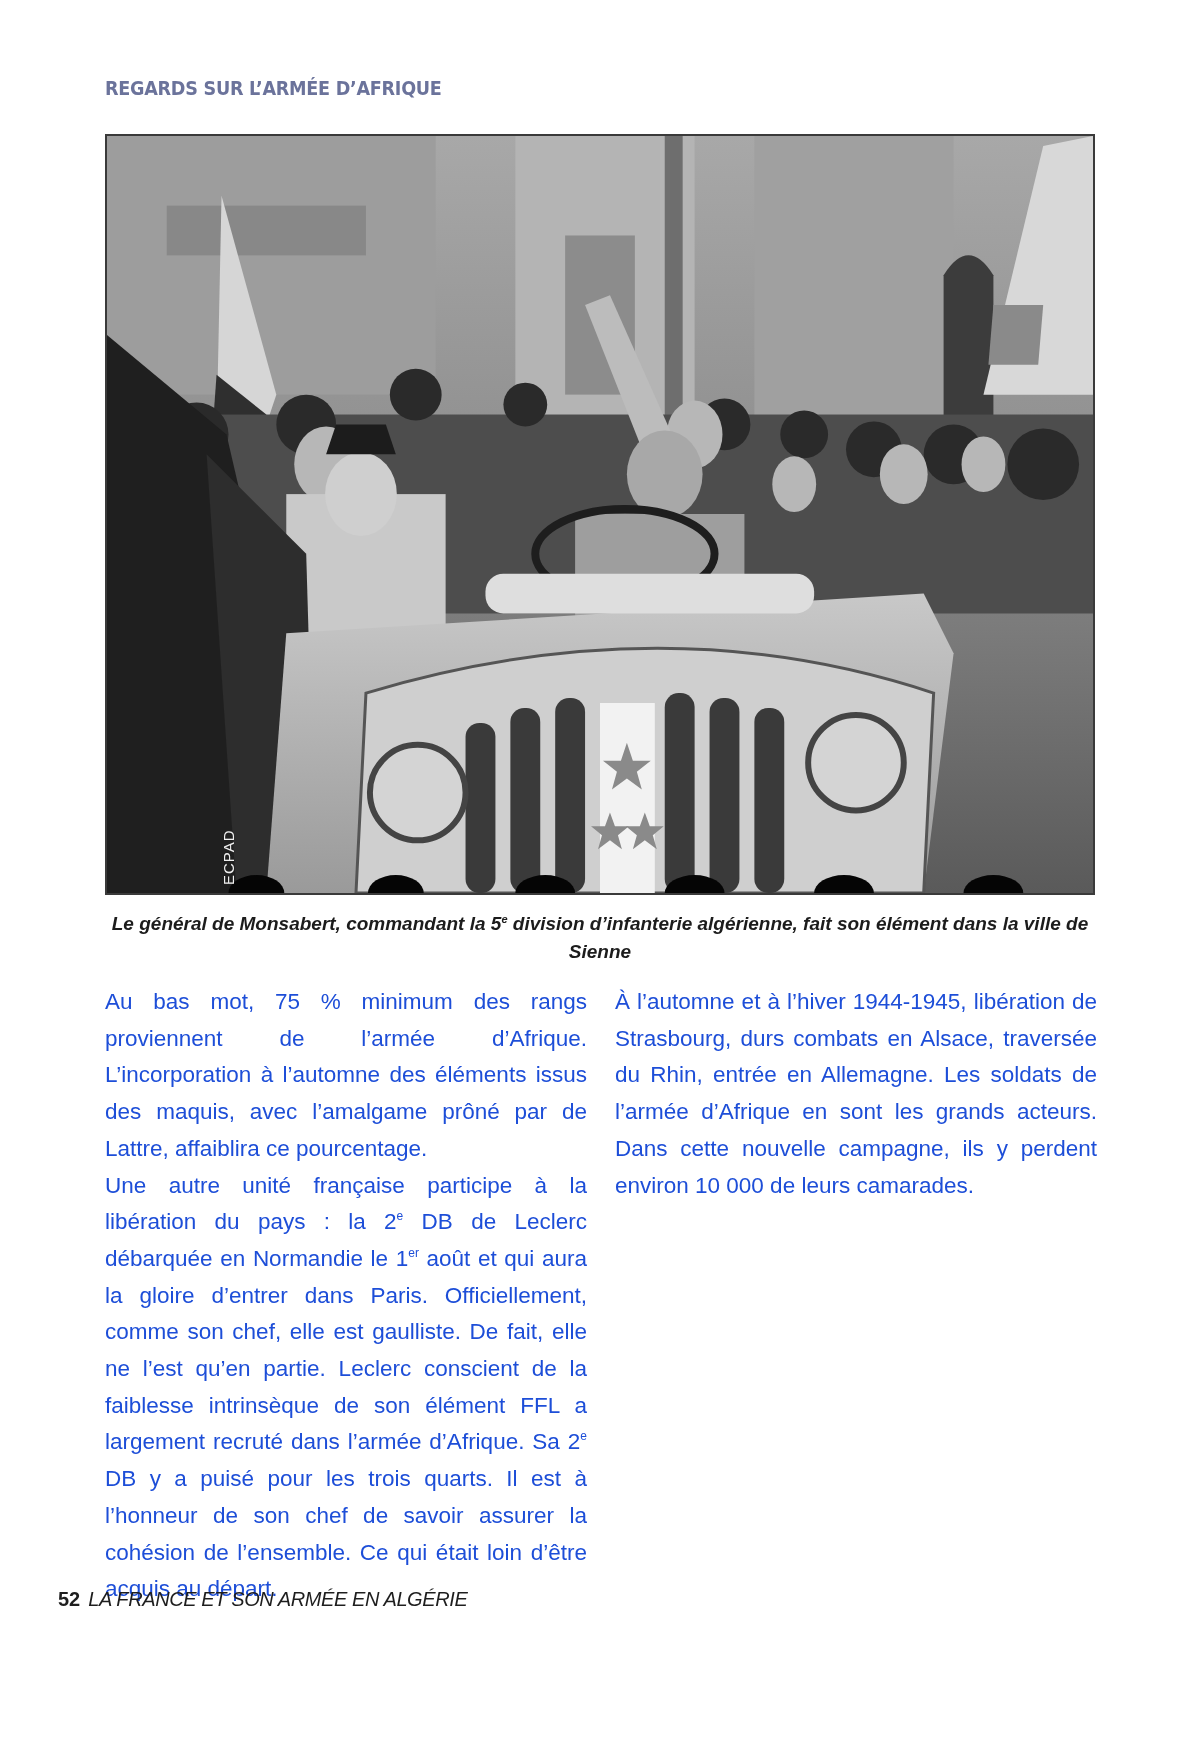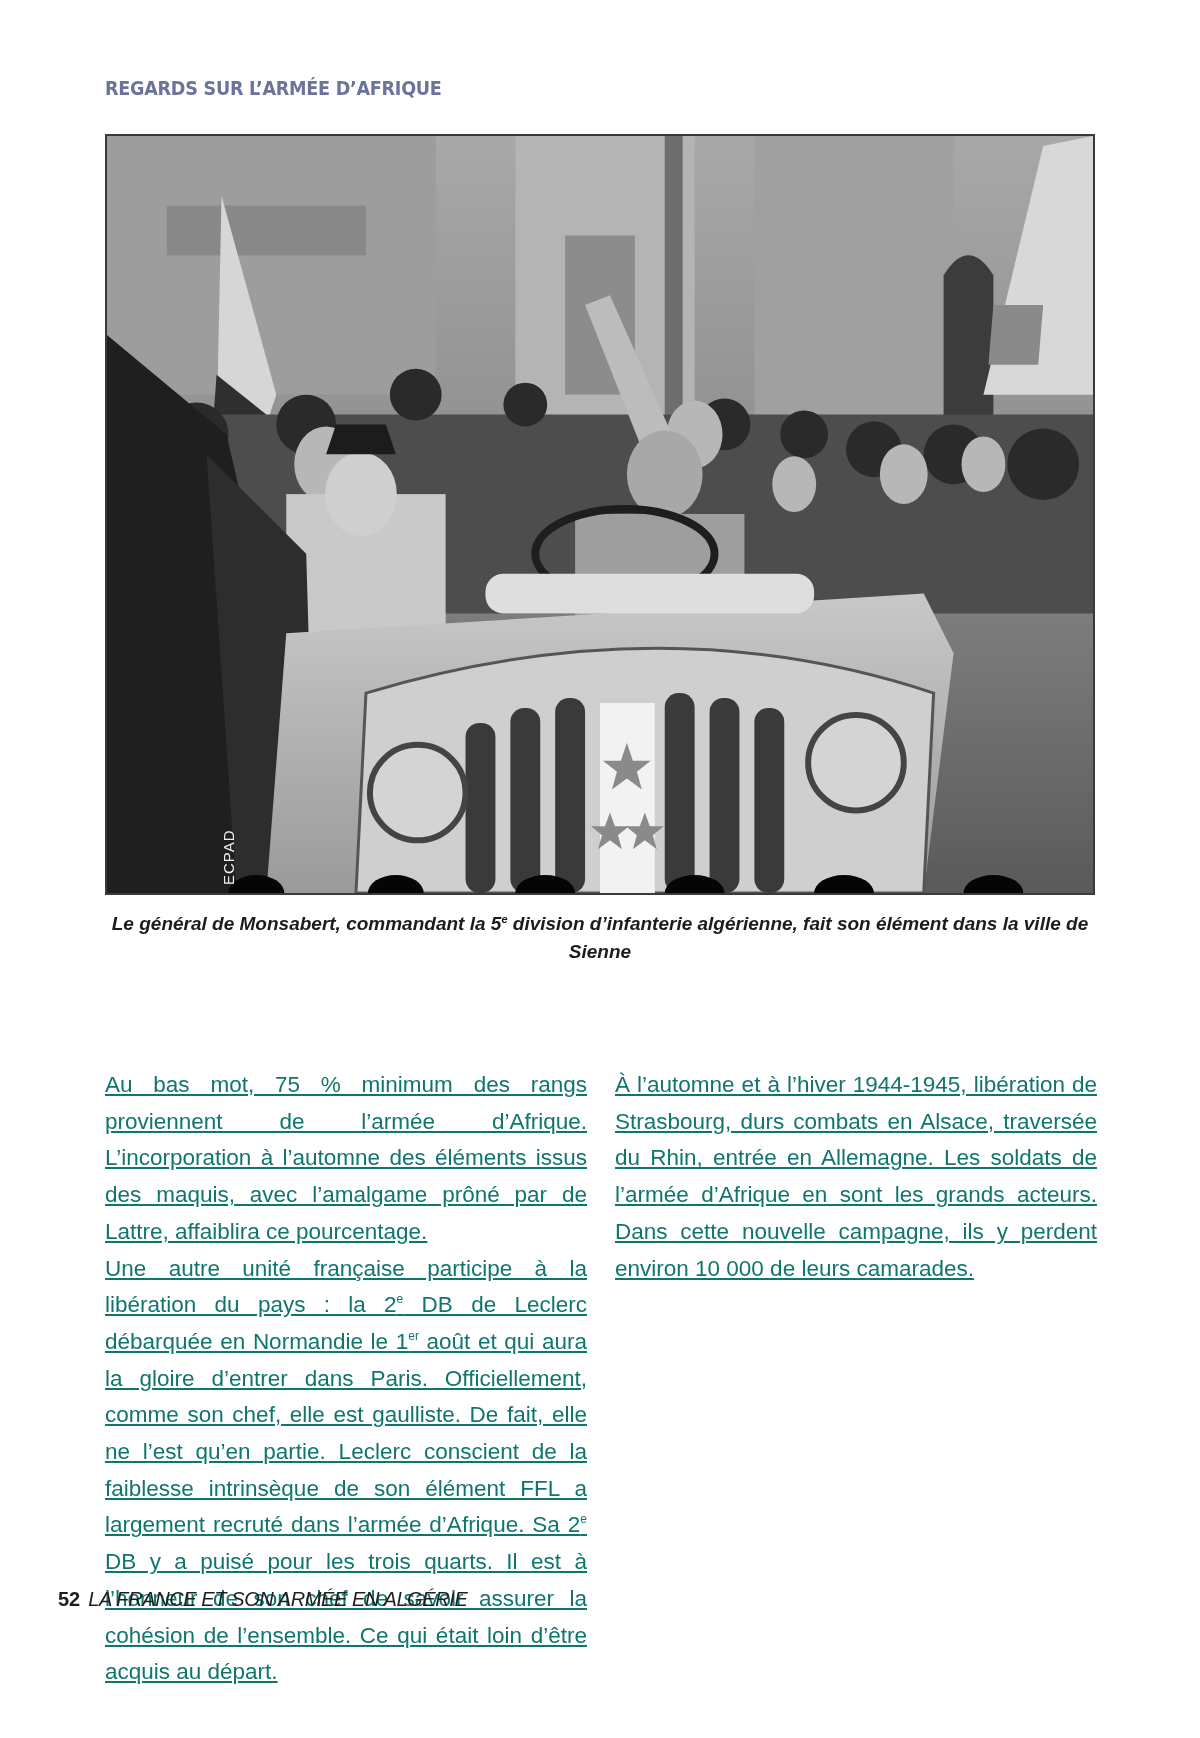--- a/index.html
+++ b/index.html
@@ -26,24 +26,23 @@
       transform: rotate(-90deg); transform-origin: left bottom;
       translate: 18px 0; white-space: nowrap;
     }
     .caption {
       position: absolute; left: 105px; top: 910px; width: 990px;
       text-align: center; font-style: italic; font-weight: bold;
       font-size: 19px; line-height: 28px; color: #1c1c1c;
     }
     .caption sup { font-size: 11px; vertical-align: super; line-height: 0; }
     .col {
-      position: absolute; top: 1067px; width: 482px;
-      font-size: 22.5px; line-height: 36.7px; color: #0f766e;
+      position: absolute; top: 984px; width: 482px;
+      font-size: 22.5px; line-height: 36.7px; color: #1d4ed8;
       text-align: justify;
-      text-decoration: underline;
     }
     .col p { margin: 0; }
     .col sup { font-size: 12px; line-height: 0; vertical-align: 9px; }
     .col-left { left: 105px; }
     .col-right { left: 615px; }
     .signature {
       position: absolute; left: 615px; top: 1306px; width: 482px;
       text-align: right; font-style: italic; font-size: 21px; line-height: 38px; color: #222;
     }
     .footer {

